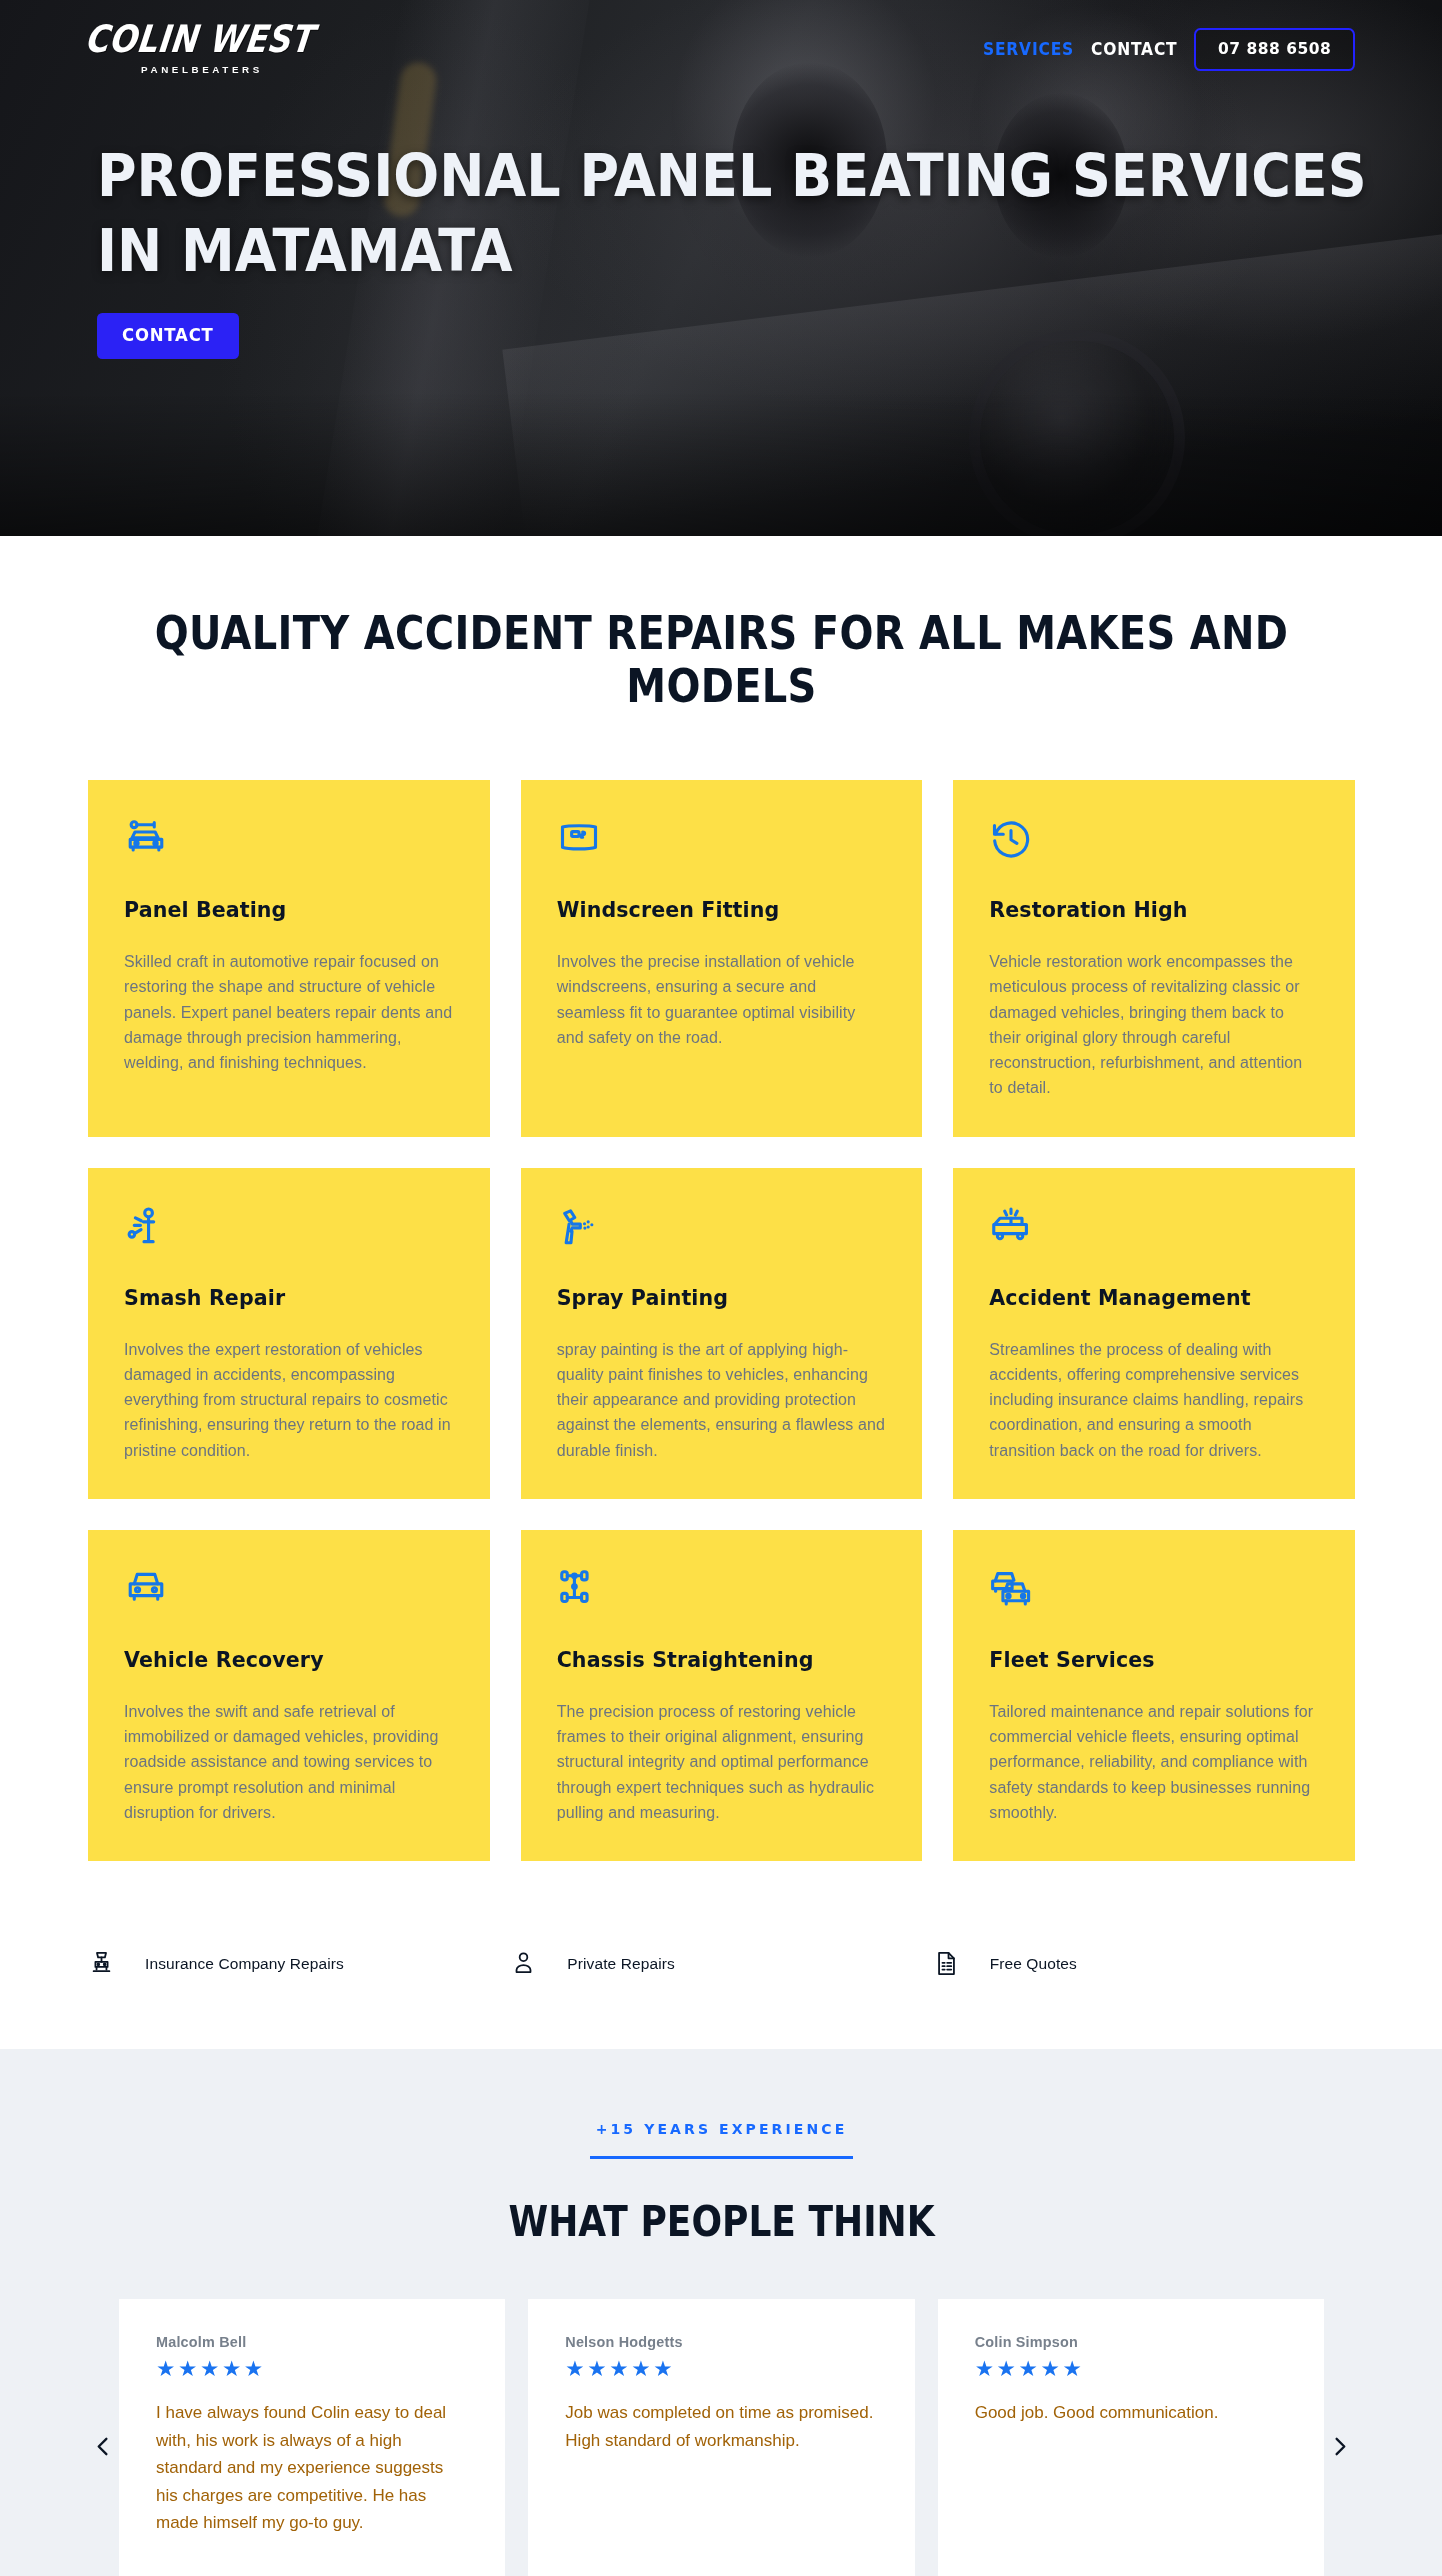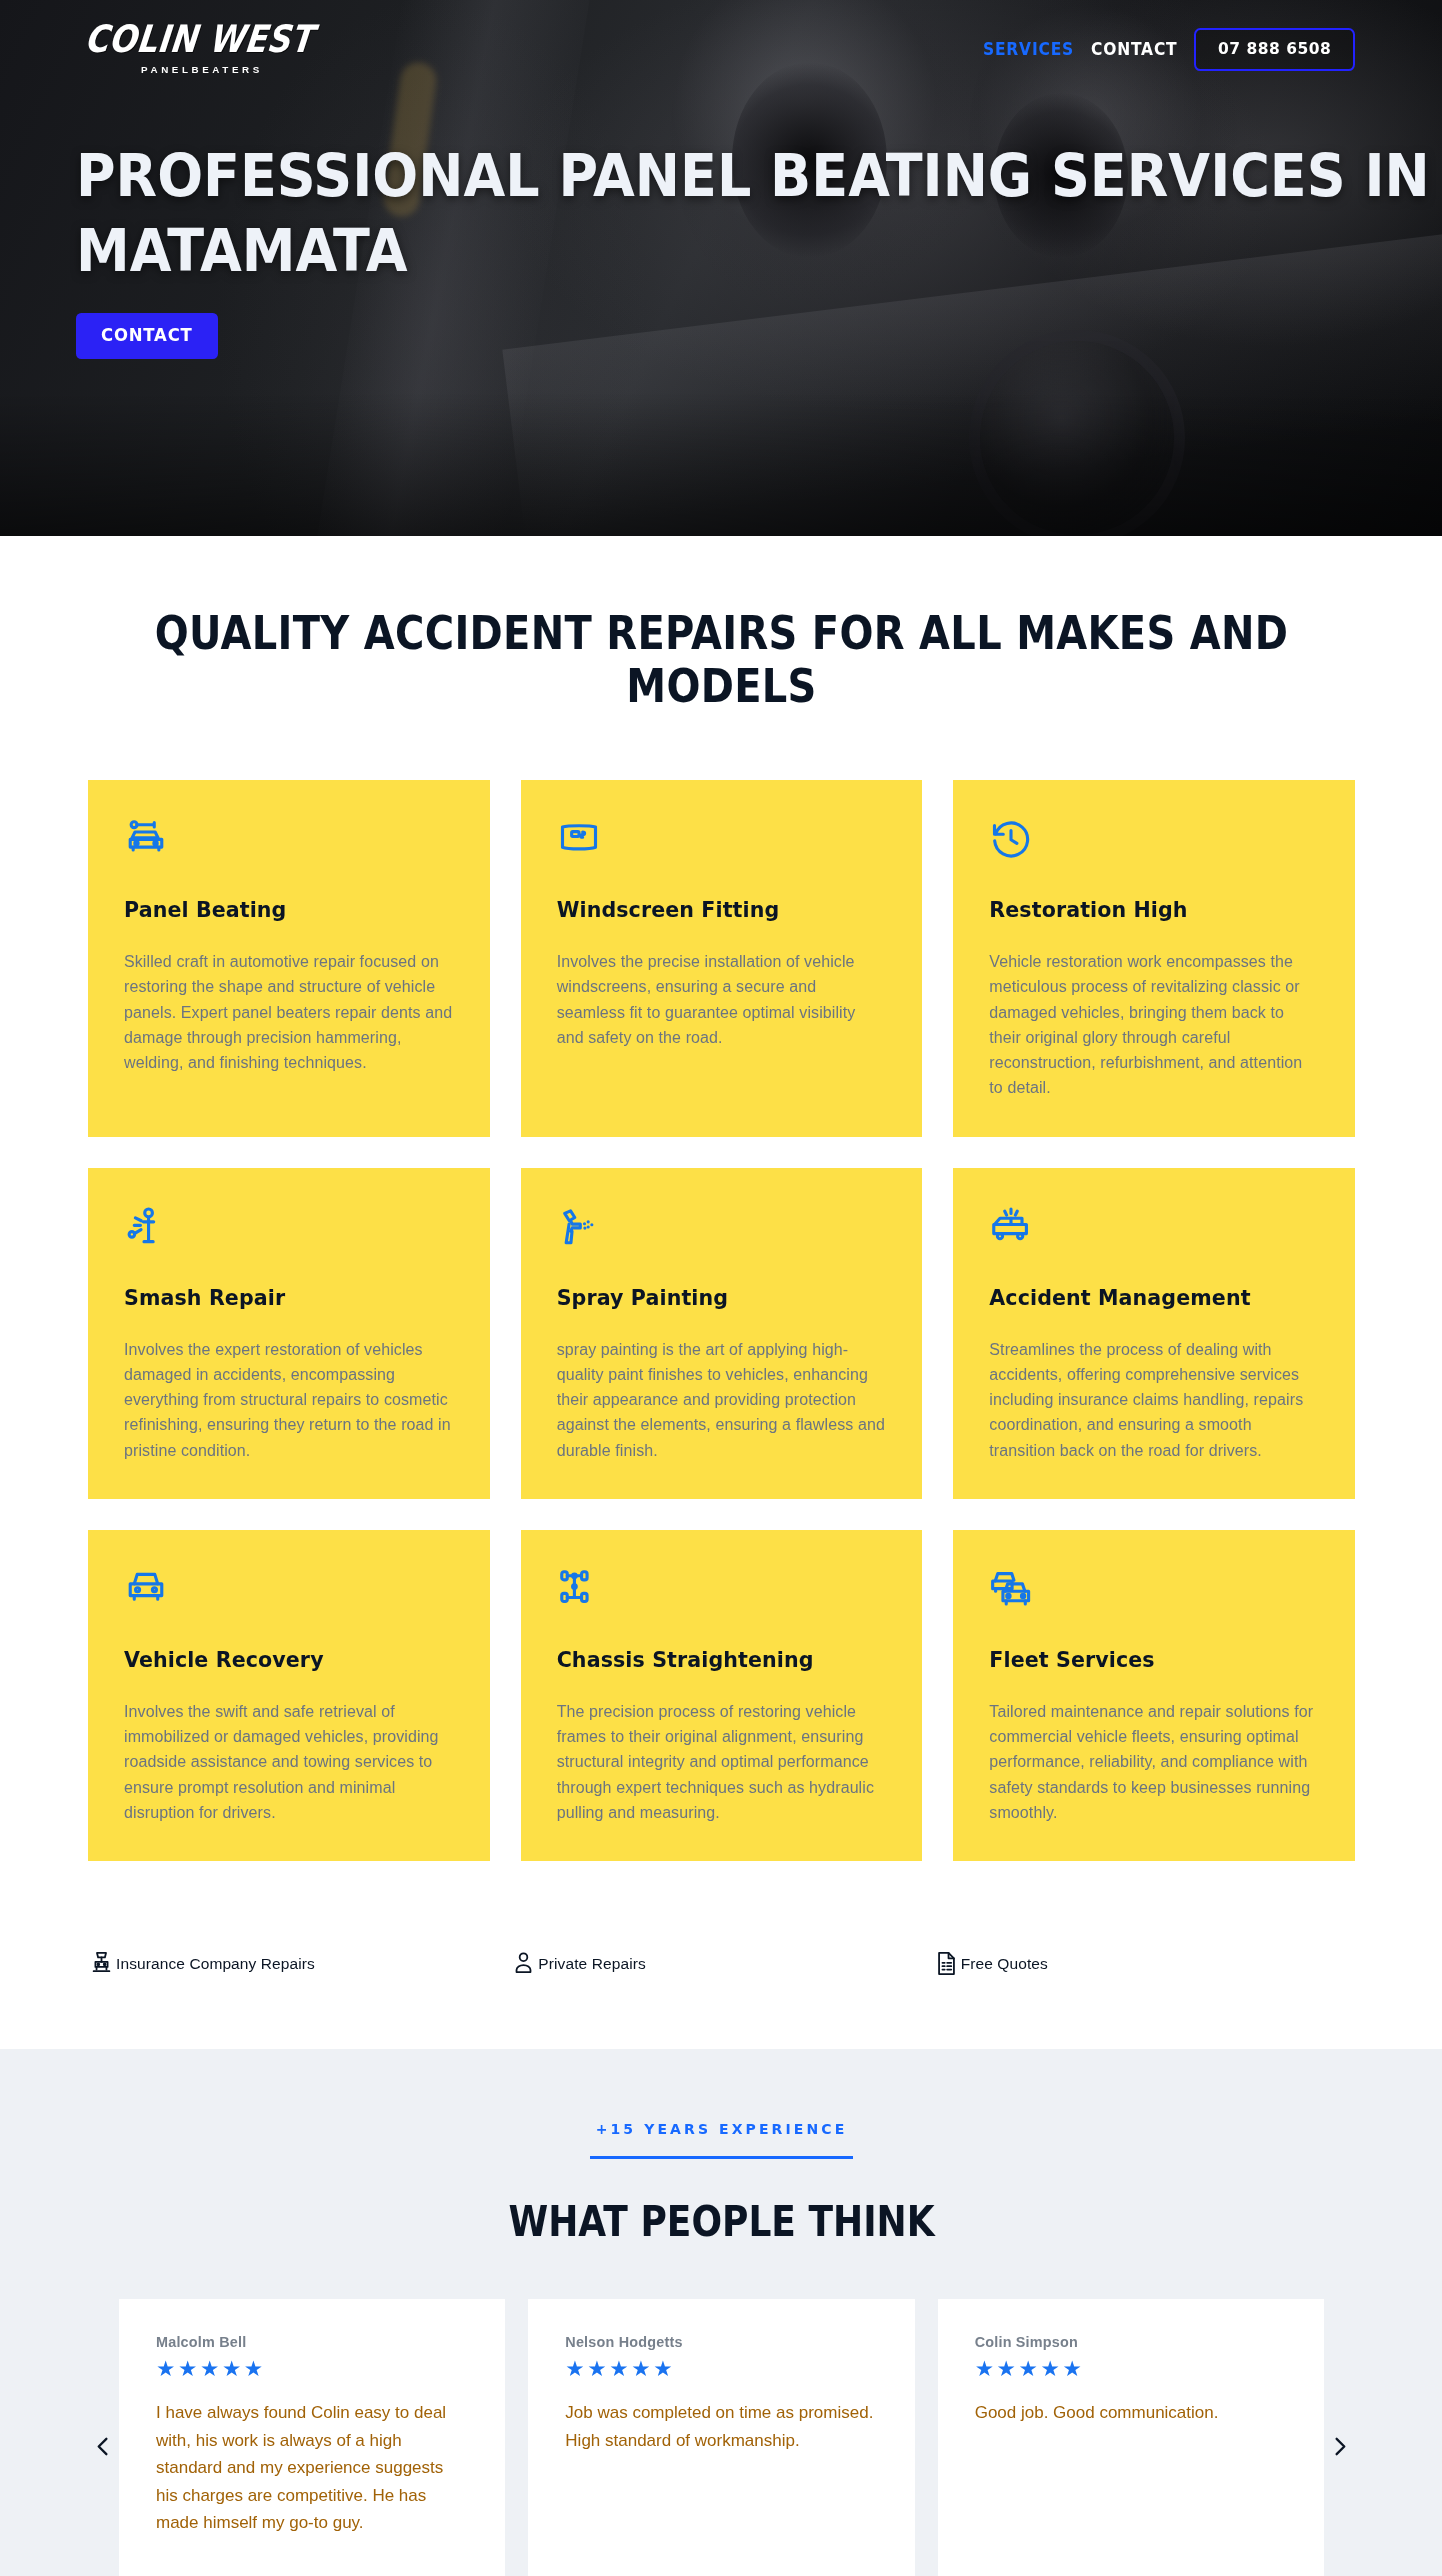--- a/index.html
+++ b/index.html
@@ -69,21 +69,21 @@
   .nav-link.active{color:#1769ff;}
   .phone-btn{
     border:2.6px solid #2222ff;border-radius:6.2px;
     padding:9.3px 21.6px;color:#ffffff;
     font-family:"DejaVu Sans", sans-serif;
     font-weight:bold;font-size:15.5px;letter-spacing:0.5px;
     background:rgba(0,0,0,.25);cursor:pointer;
     transform:scaleY(1.05);
   }
 
-  .hero-body{position:absolute;left:76px;top:139px;z-index:4;}
+  .hero-body{position:absolute;left:97px;top:139px;z-index:4;}
   .hero-title{
     font-family:"DejaVu Sans", sans-serif;
     font-weight:bold;color:#eef2f8;
     font-size:54px;line-height:1.28;letter-spacing:0px;
     transform:scaleY(1.08);transform-origin:left top;
     text-shadow:0 2.1px 9.3px rgba(0,0,0,.5);
   }
   .hero-cta{
     display:inline-block;margin-top:37px;
     background:#2b22f5;color:#ffffff;border:0;border-radius:5.2px;
@@ -110,21 +110,21 @@
     font-family:"DejaVu Sans", sans-serif;
     font-weight:bold;font-size:20.6px;color:#0b1524;margin-bottom:27px;letter-spacing:0.1px;
   }
   .card-text{font-size:16px;line-height:1.58;color:#6b7481;letter-spacing:0.1px;}
 
   
   .features{
     background:#ffffff;padding:77px 88px 72px;
     display:grid;grid-template-columns:repeat(3,1fr);
   }
-  .feature{display:flex;align-items:center;gap:1px;}
+  .feature{display:flex;align-items:center;gap:30px;}
   .feature-icon{width:27px;height:27px;color:#0b1524;flex:none;}
   .feature-icon svg{width:100%;height:100%;display:block;}
   .feature-label{font-size:15.5px;color:#0b1524;letter-spacing:0.1px;}
 
   
   .testimonials{background:#eef1f5;padding:72px 0 77px;}
   .eyebrow{
     text-align:center;color:#1769ff;
     font-family:"DejaVu Sans", sans-serif;font-weight:bold;
     font-size:14px;letter-spacing:3.1px;

